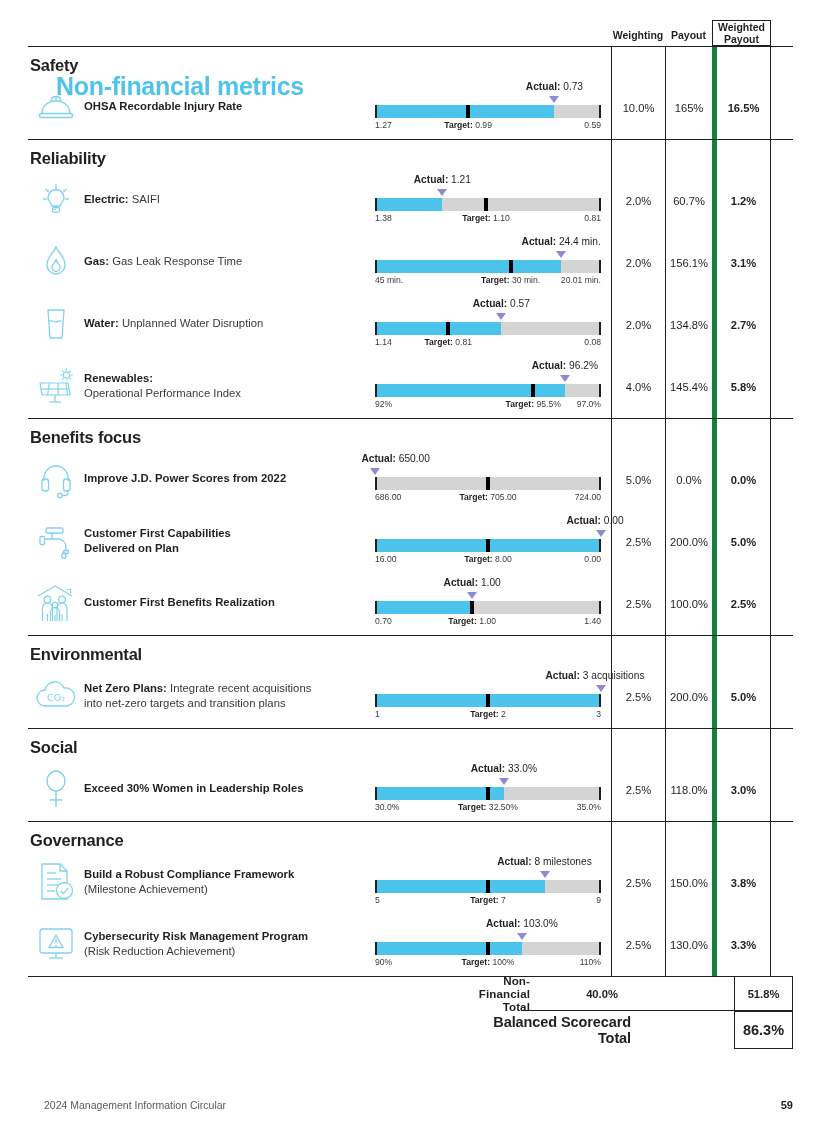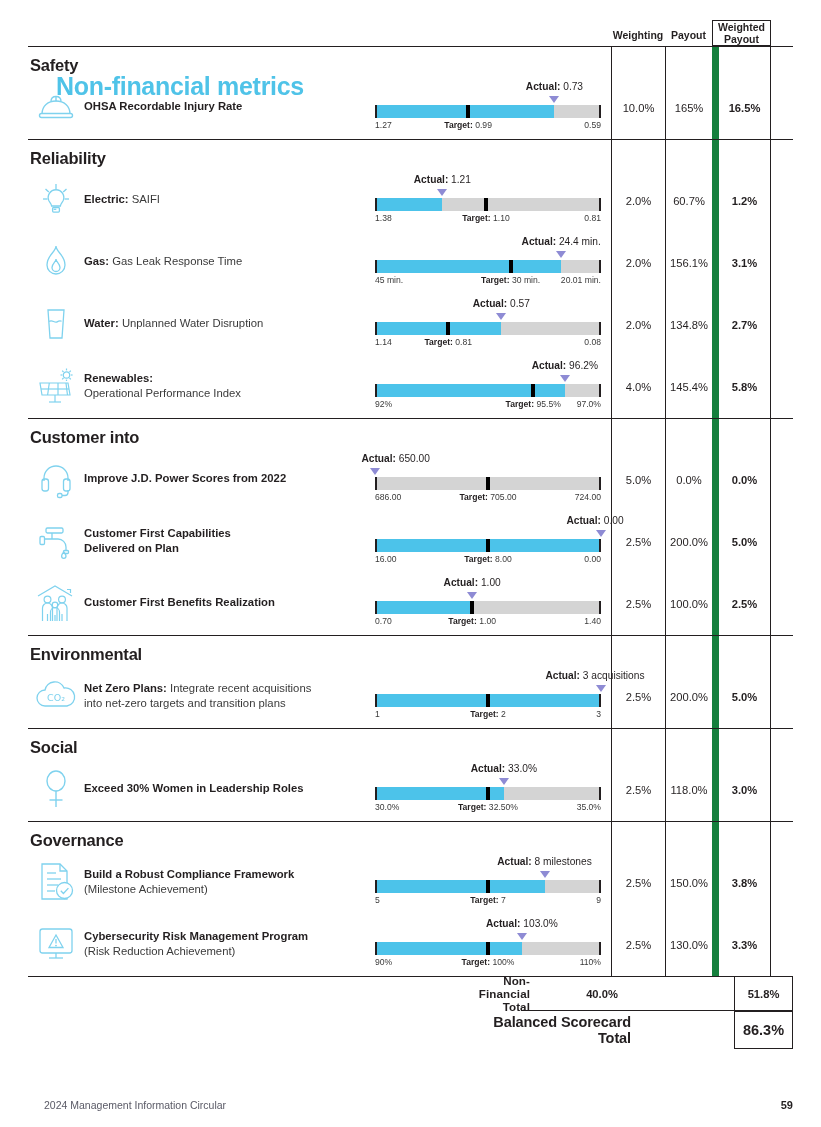--- a/index.html
+++ b/index.html
@@ -15,21 +15,21 @@
   .grid{position:absolute;left:28px;top:0;width:765px;}
 
   .row{display:flex;align-items:stretch;width:765px;box-sizing:border-box;}
 
   .c-left   {width:583px;flex:0 0 583px;position:relative;box-sizing:border-box;}
   .c-weight {width:54px; flex:0 0 54px; box-sizing:border-box;border-left:1px solid #231f20;
              display:flex;align-items:center;justify-content:center;}
   .c-payout {width:47px; flex:0 0 47px; box-sizing:border-box;border-left:1px solid #231f20;
              display:flex;align-items:center;justify-content:center;}
   .c-wpayout{width:59px; flex:0 0 59px; box-sizing:border-box;
-             border-left:7px solid #15803d;border-right:1px solid #231f20;
+             border-left:5px solid #15803d;border-right:1px solid #231f20;
              display:flex;align-items:center;justify-content:center;}
 
   
   .hdr-row{height:46px;align-items:flex-end;}
   .hdr-row .c-left{border:0;}
   .hdr-row .c-weight,.hdr-row .c-payout{border:0;align-items:flex-end;padding-bottom:5px;}
   .hdr-row .c-wpayout{border:1px solid #231f20;align-items:center;padding-bottom:0;}
   .hdr-lbl{font-size:10.5px;font-weight:bold;text-align:center;line-height:1.15;color:#231f20;}
 
   
@@ -356,21 +356,21 @@
           <span class="num">145.4%</span>
        </div>
        <div class="c-wpayout">
           <span class="num b">5.8%</span>
        </div>
           </div>
         </div>
         <div>
           <div class="row sect-top">
             <div class="c-left">
-       <div class="sect-title">Customer into</div>
+       <div class="sect-title">Benefits focus</div>
      </div>
      <div class="c-weight"></div>
      <div class="c-payout"></div>
      <div class="c-wpayout"></div>
           </div>
           <div class="row metric-row">
             <div class="c-left metric-left">
          <div class="icon-cell">
                 <svg width="34" height="40" viewBox="0 0 34 40" fill="none" stroke="#7fd2ee" stroke-width="1.3">
       <path d="M5 22v-3a12 12 0 0 1 24 0v3"></path>

